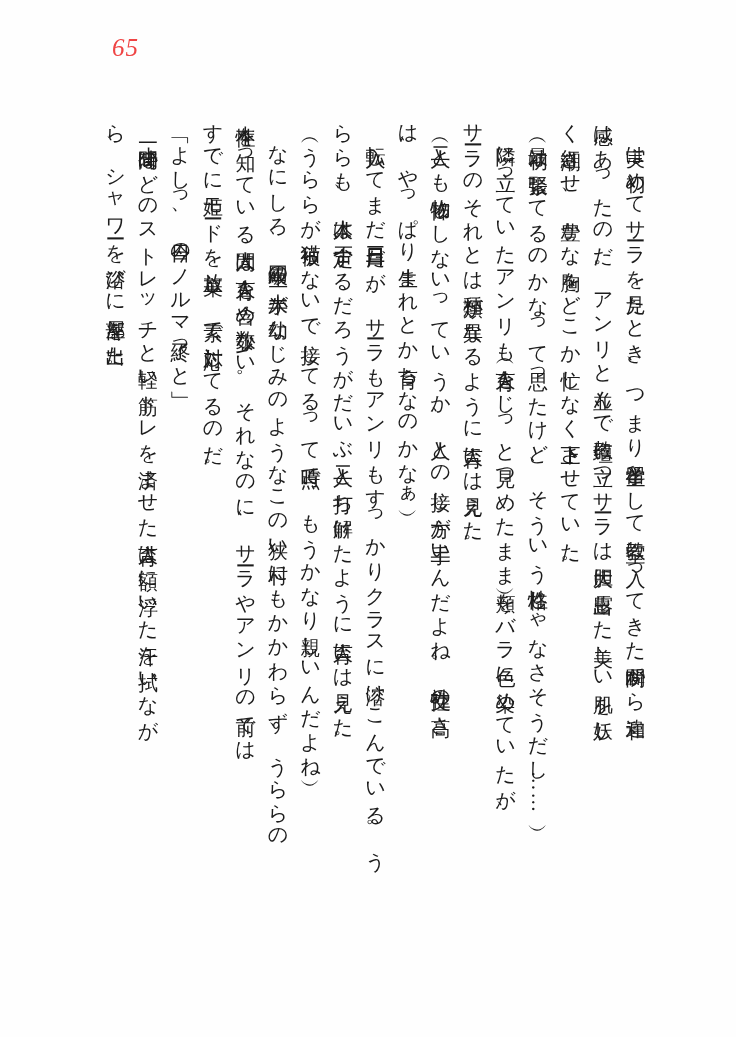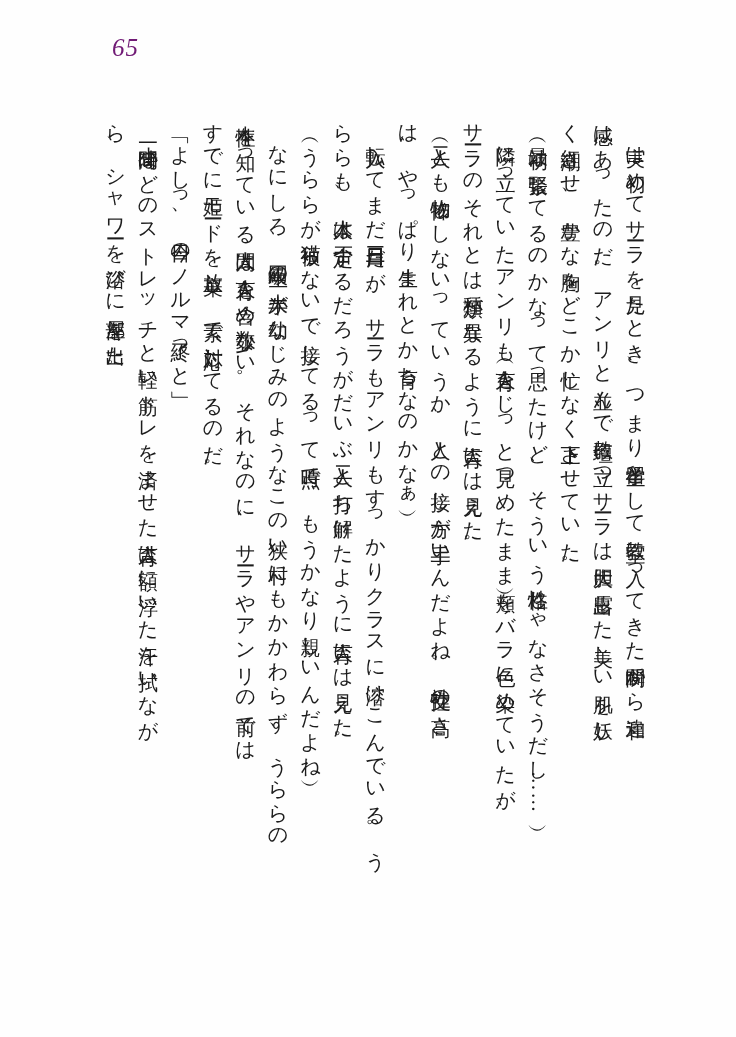--- a/index.html
+++ b/index.html
@@ -14,21 +14,21 @@
     background: #fefefe;
     overflow: hidden;
     font-family: "Liberation Serif", "DejaVu Serif", serif;
   }
   .page-number {
     position: absolute;
     top: 34px;
     left: 112px;
     font-size: 25px;
     font-style: italic;
-    color: #701a75;
+    color: #ef4444;
     letter-spacing: 1px;
   }
   .text-block {
     position: absolute;
     top: 110px;
     right: 84px;
     height: 860px;
     writing-mode: vertical-rl;
     text-orientation: mixed;
     color: #1c1c1c;

